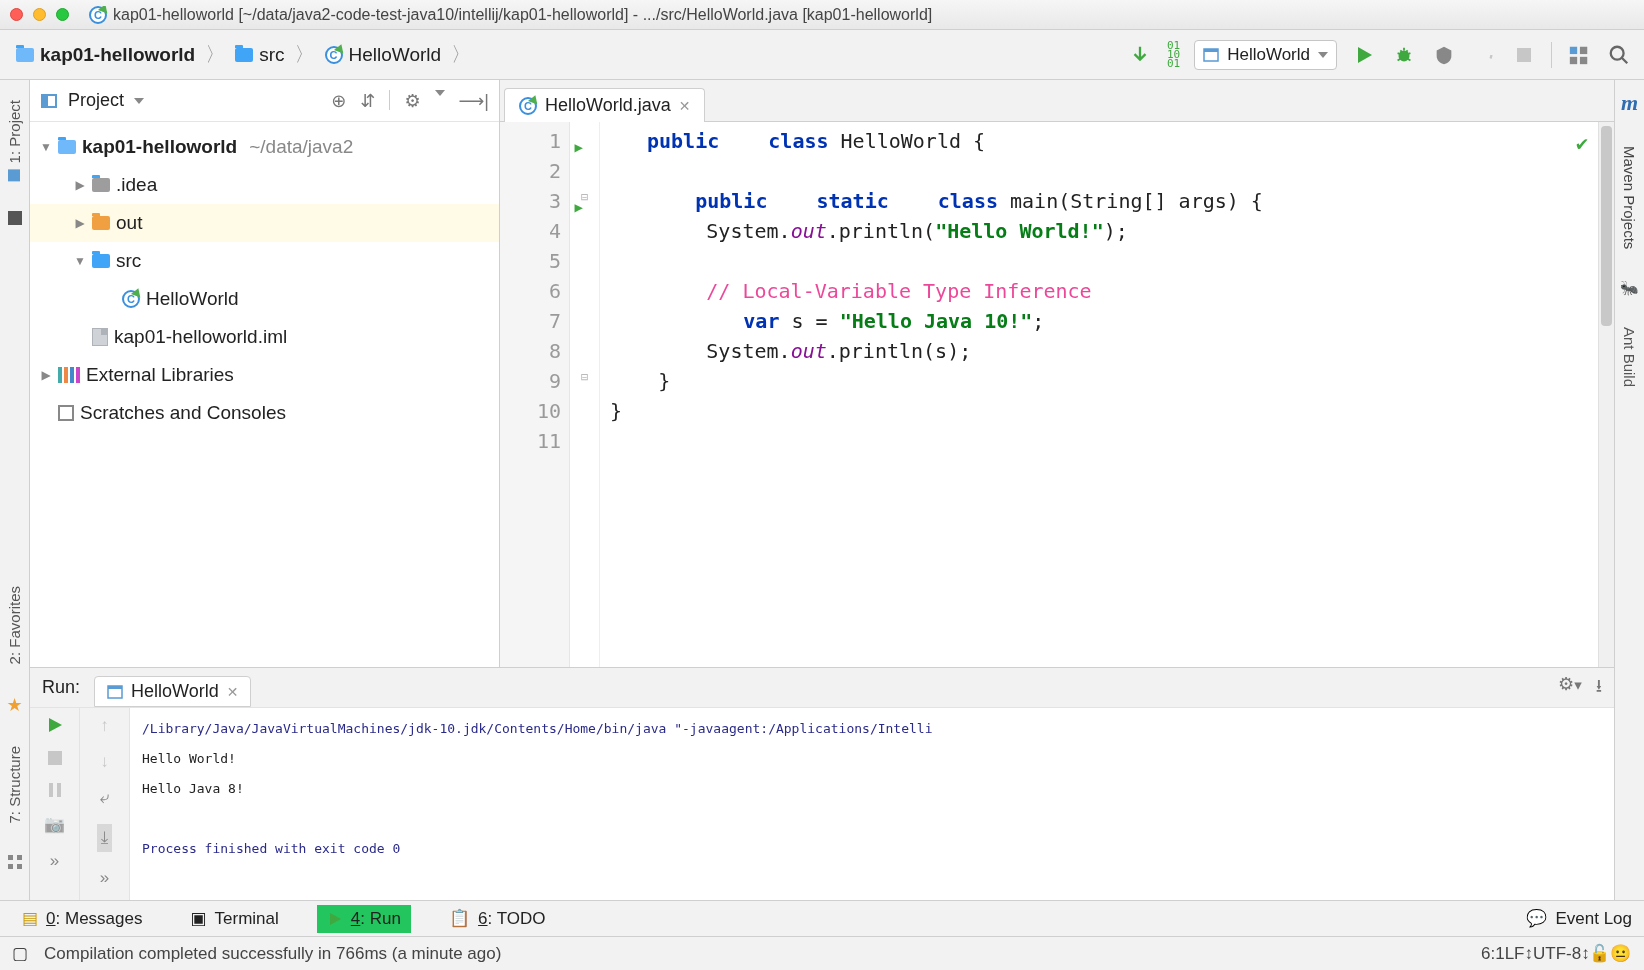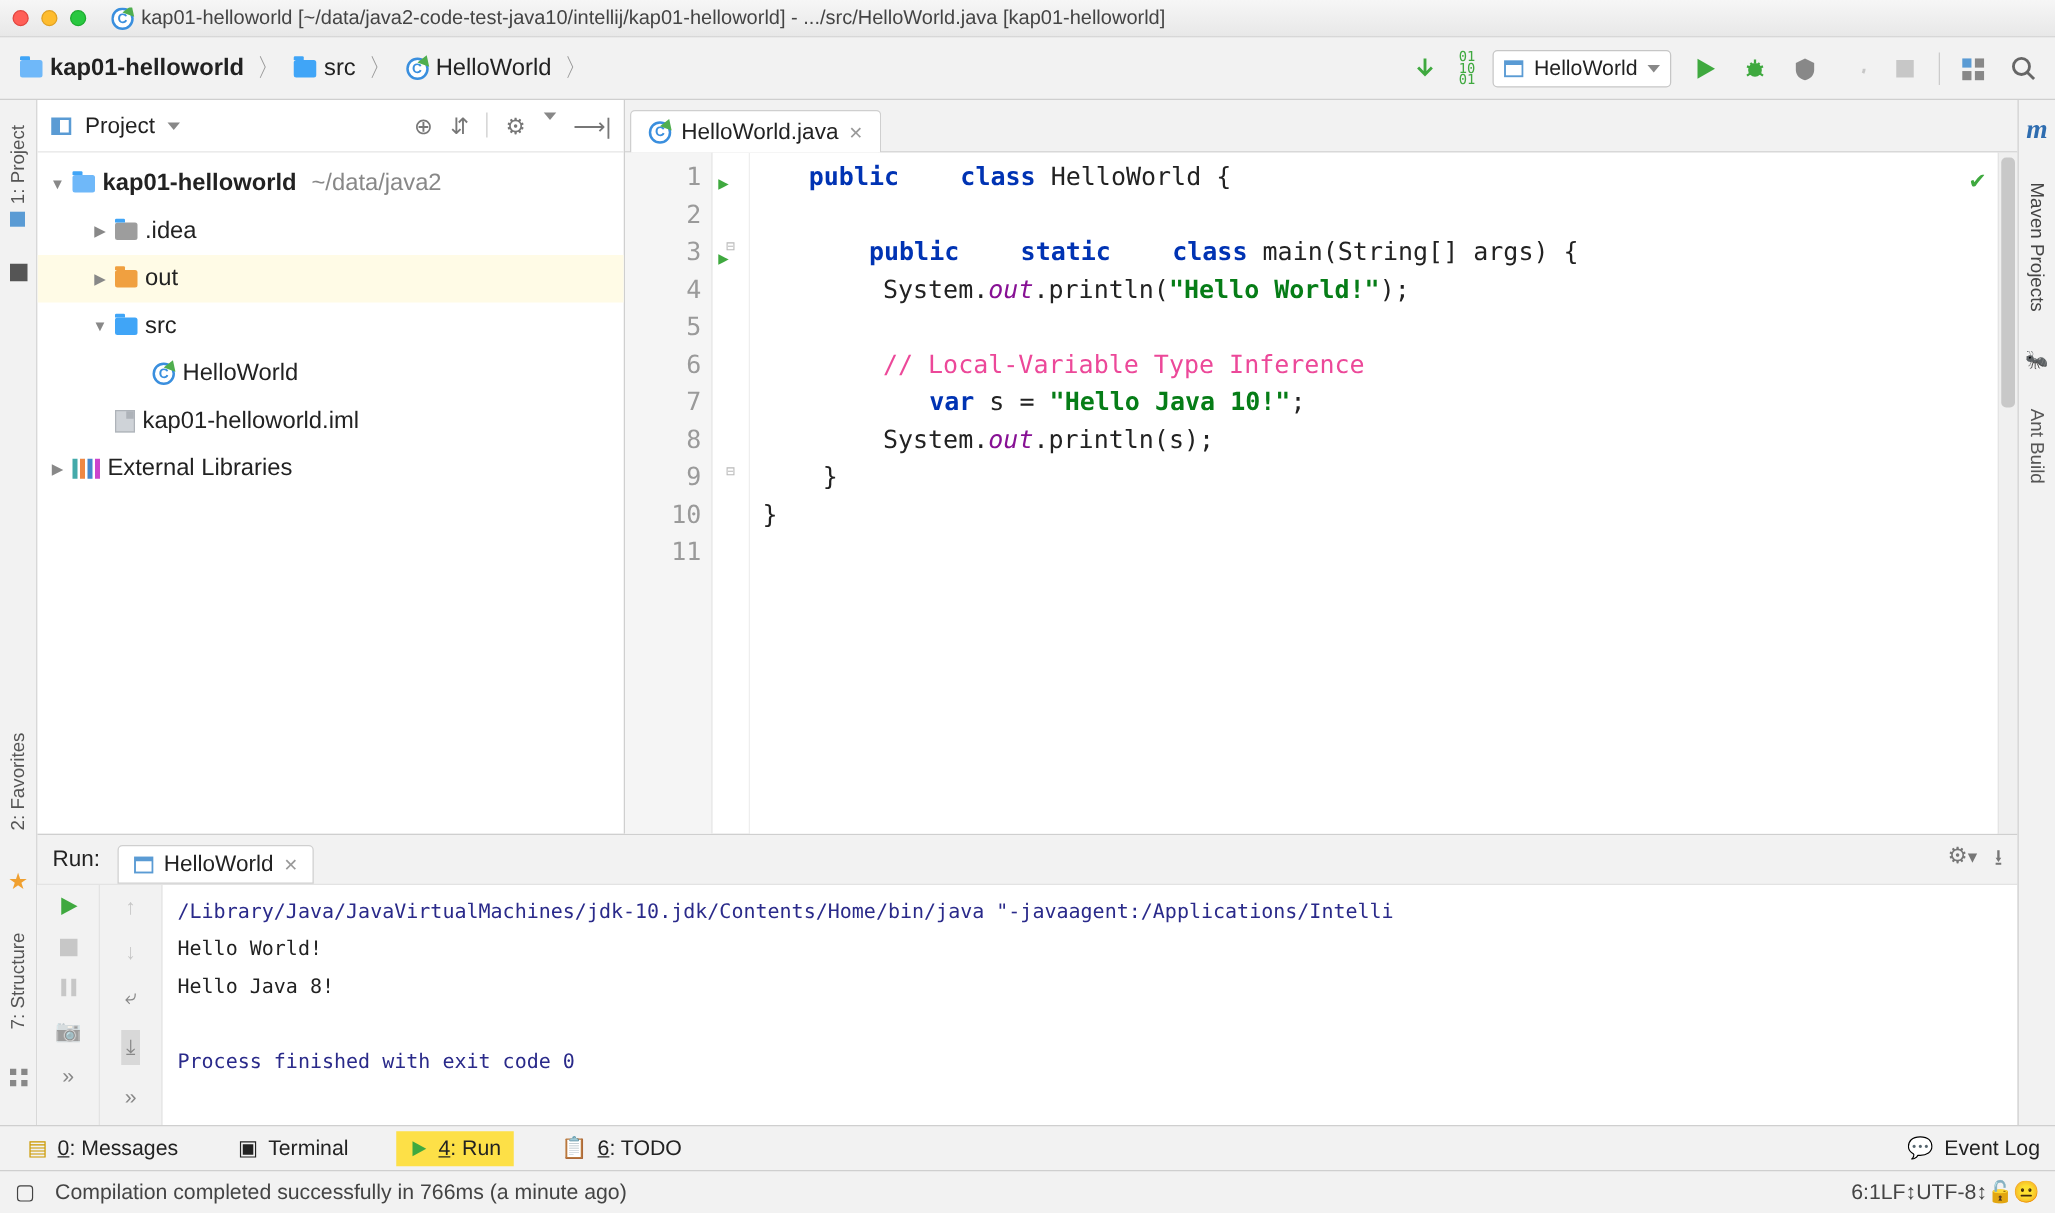--- a/index.html
+++ b/index.html
@@ -141,31 +141,31 @@
   border-top:1px solid #cfcfcf;
   background:#f2f2f2;
   display:flex; flex-direction:column;
 }
 .run-header { height:40px; display:flex; align-items:center; padding:0 12px; gap:14px; font-size:18px; border-bottom:1px solid #e3e3e3;}
 .run-header .tabbox { background:#fff; border:1px solid #cfcfcf; border-top-left-radius:4px;border-top-right-radius:4px; padding:4px 12px; display:flex; gap:8px; align-items:center; position:relative; top:4px;}
 .run-header .r { margin-left:auto; display:flex; gap:14px; color:#777;}
 .run-body { display:flex; background:#fff; }
 .run-controls { width:50px; background:#f2f2f2; border-right:1px solid #e3e3e3; display:flex; flex-direction:column; align-items:center; padding:8px 0; gap:16px; color:#888;}
 .run-controls2 { width:50px; background:#f2f2f2; border-right:1px solid #e3e3e3; display:flex; flex-direction:column; align-items:center; padding:8px 0; gap:16px; color:#888;}
-.console { flex:1; font-family: Menlo, Consolas, monospace; font-size:16px; padding:6px 12px; line-height:30px; }
+.console { flex:1; font-family: Menlo, Consolas, monospace; font-size:13px; padding:6px 12px; line-height:30px; }
 .console .cmd { color:#2a2a8a; white-space:nowrap; overflow:hidden;}
 .console .exit { color:#2a2a8a; }
 
 
 .bottom-tabs {
   height:36px; border-top:1px solid #cfcfcf; background:#f2f2f2;
   display:flex; align-items:center; padding:0 12px; gap:28px; font-size:17px;
 }
 .bottom-tabs .tab { display:flex; align-items:center; gap:8px; padding:4px 10px;}
-.bottom-tabs .tab.active { background:#fde047; }
+.bottom-tabs .tab.active { background:#22c55e; }
 .bottom-tabs .r { margin-left:auto; display:flex; align-items:center; gap:8px; }
 .status-bar {
   height:34px; border-top:1px solid #cfcfcf; background:#f2f2f2;
   display:flex; align-items:center; padding:0 12px; gap:16px; font-size:17px; color:#444;
 }
 .status-bar .r { margin-left:auto; display:flex; align-items:center; }
 
 u { text-decoration: underline; }
 
 svg { display:block; }
@@ -341,20 +341,24 @@
           </div>
           <div class="tree-row">
             <span class="tw">▶</span>
             <span class="icon-lib">
               <span style="background:#4aa;"></span>
                 <span style="background:#e84;"></span>
                 <span style="background:#48c;"></span>
                 <span style="background:#c4c;"></span>
             </span>
             <span>External Libraries</span>
+          </div>
+          <div class="tree-row" style="padding-left:28px;">
+            <span class="icon-scr"></span>
+            <span>Scratches and Consoles</span>
           </div>
         </div>
       </div>
 
       <div class="editor-area">
         <div class="editor-tabs">
           <div class="editor-tab">
             <span class="icon-java-c">C</span>
             <span>HelloWorld.java</span>
             <span class="close-x">✕</span>

